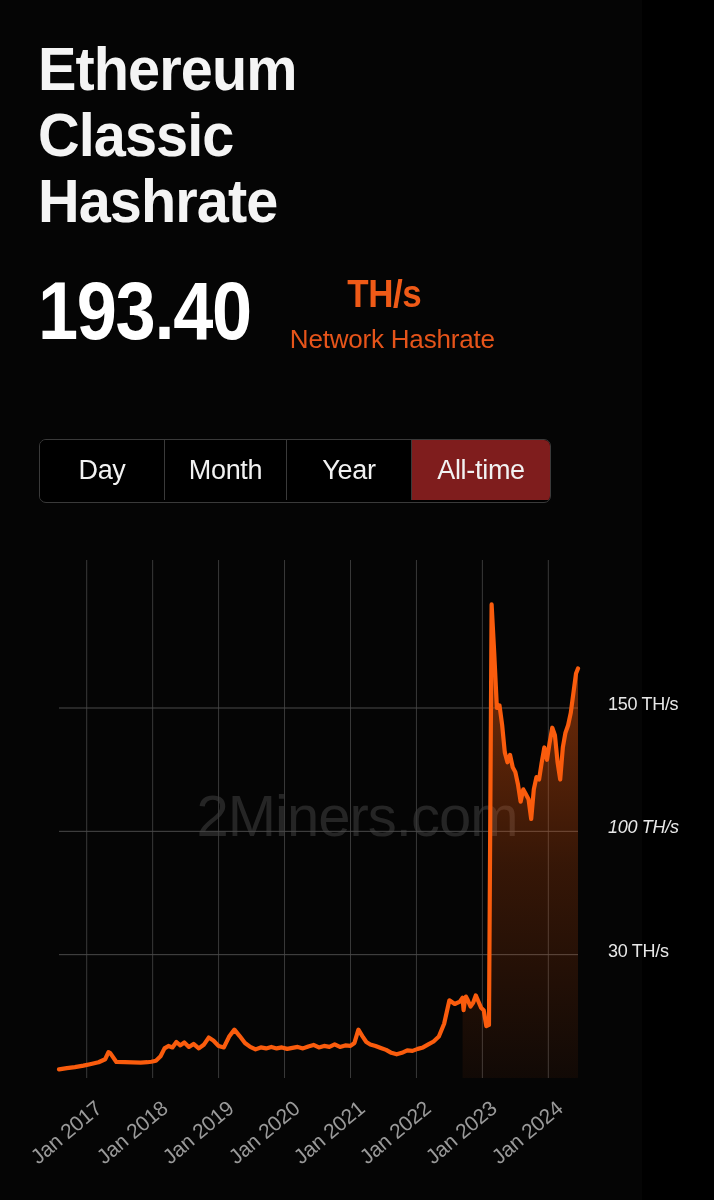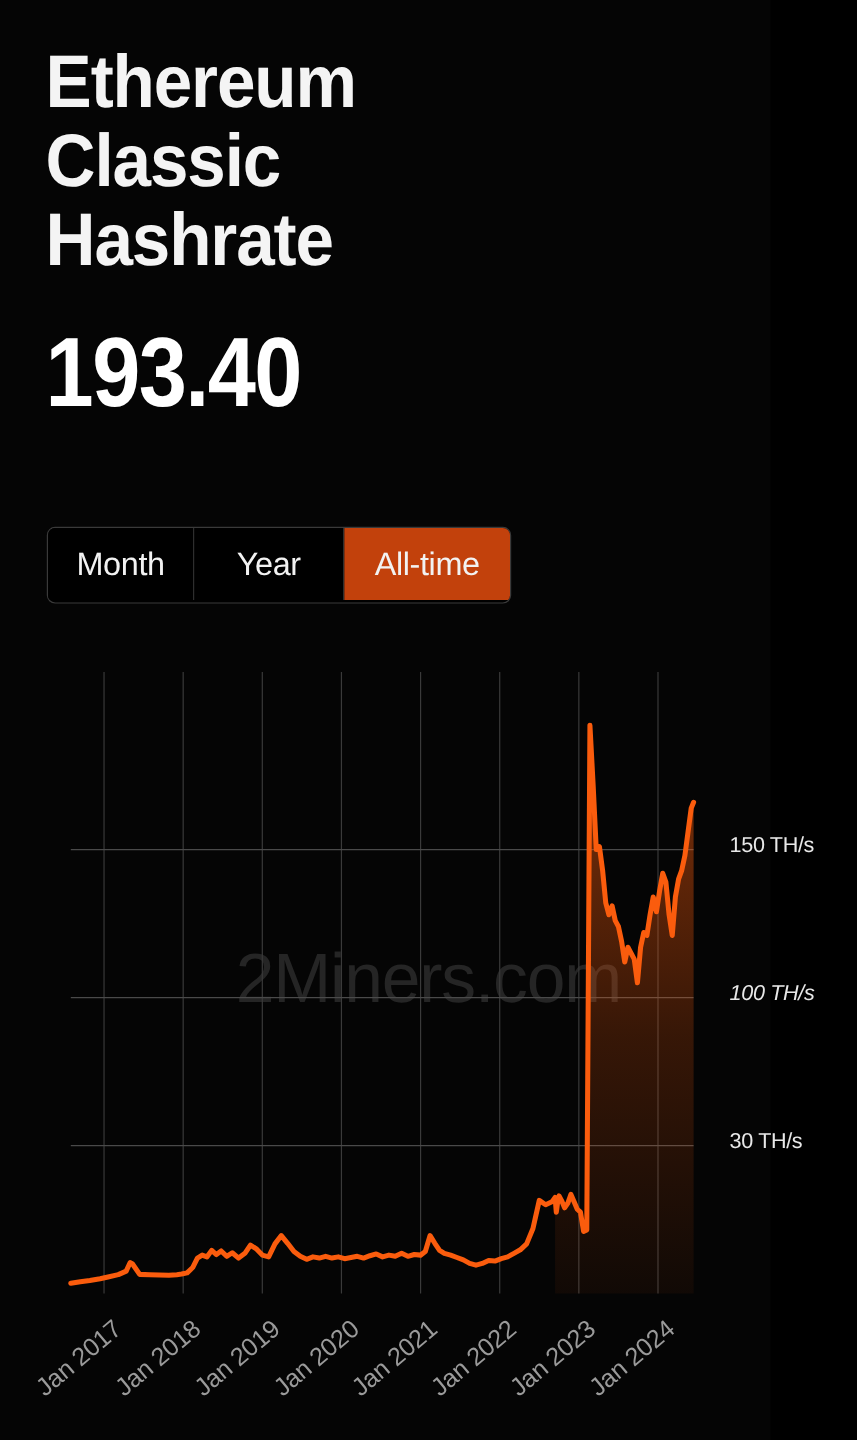--- a/index.html
+++ b/index.html
@@ -102,21 +102,21 @@
     color: #f2f2f2;
     font-size: 27px;
     letter-spacing: -0.3px;
     border-right: 1px solid #3a3a3a;
     background: #000000;
     box-sizing: border-box;
     cursor: pointer;
     white-space: nowrap;
   }
   .tab:last-child { border-right: none; }
-  .tab.active { background: #c2410c; }
+  .tab.active { background: #7f1d1d; }
   .tab-day     { width: 125px; }
   .tab-week    { width: 125px; }
   .tab-month   { width: 122px; }
   .tab-year    { width: 125px; }
   .tab-alltime { width: 138px; }
 
   
   .chart-wrap {
     position: absolute;
     left: 0;
@@ -182,23 +182,28 @@
 <div class="page">
 
   <div class="header">
     <h1 class="coin-title">Ethereum
 Classic
 Hashrate</h1>
   </div>
 
   <div class="value-row">
     <div class="value-number">193.40</div>
+    <div class="unit-block">
+      <div class="unit-main">TH/s</div>
+      <div class="unit-sub">Network Hashrate</div>
+    </div>
   </div>
 
   <div class="tabbar">
+    <div class="tab tab-day">Day</div>
     <div class="tab tab-month">Month</div>
     <div class="tab tab-year">Year</div>
     <div class="tab tab-alltime active">All-time</div>
   </div>
 
   <div class="chart-wrap">
     <div class="watermark">2Miners.com</div>
     <svg class="chart-svg" id="chart-svg" viewBox="0 0 714 640" preserveAspectRatio="none">
       <defs>
         <linearGradient id="areaGrad" x1="0" y1="0" x2="0" y2="1">

